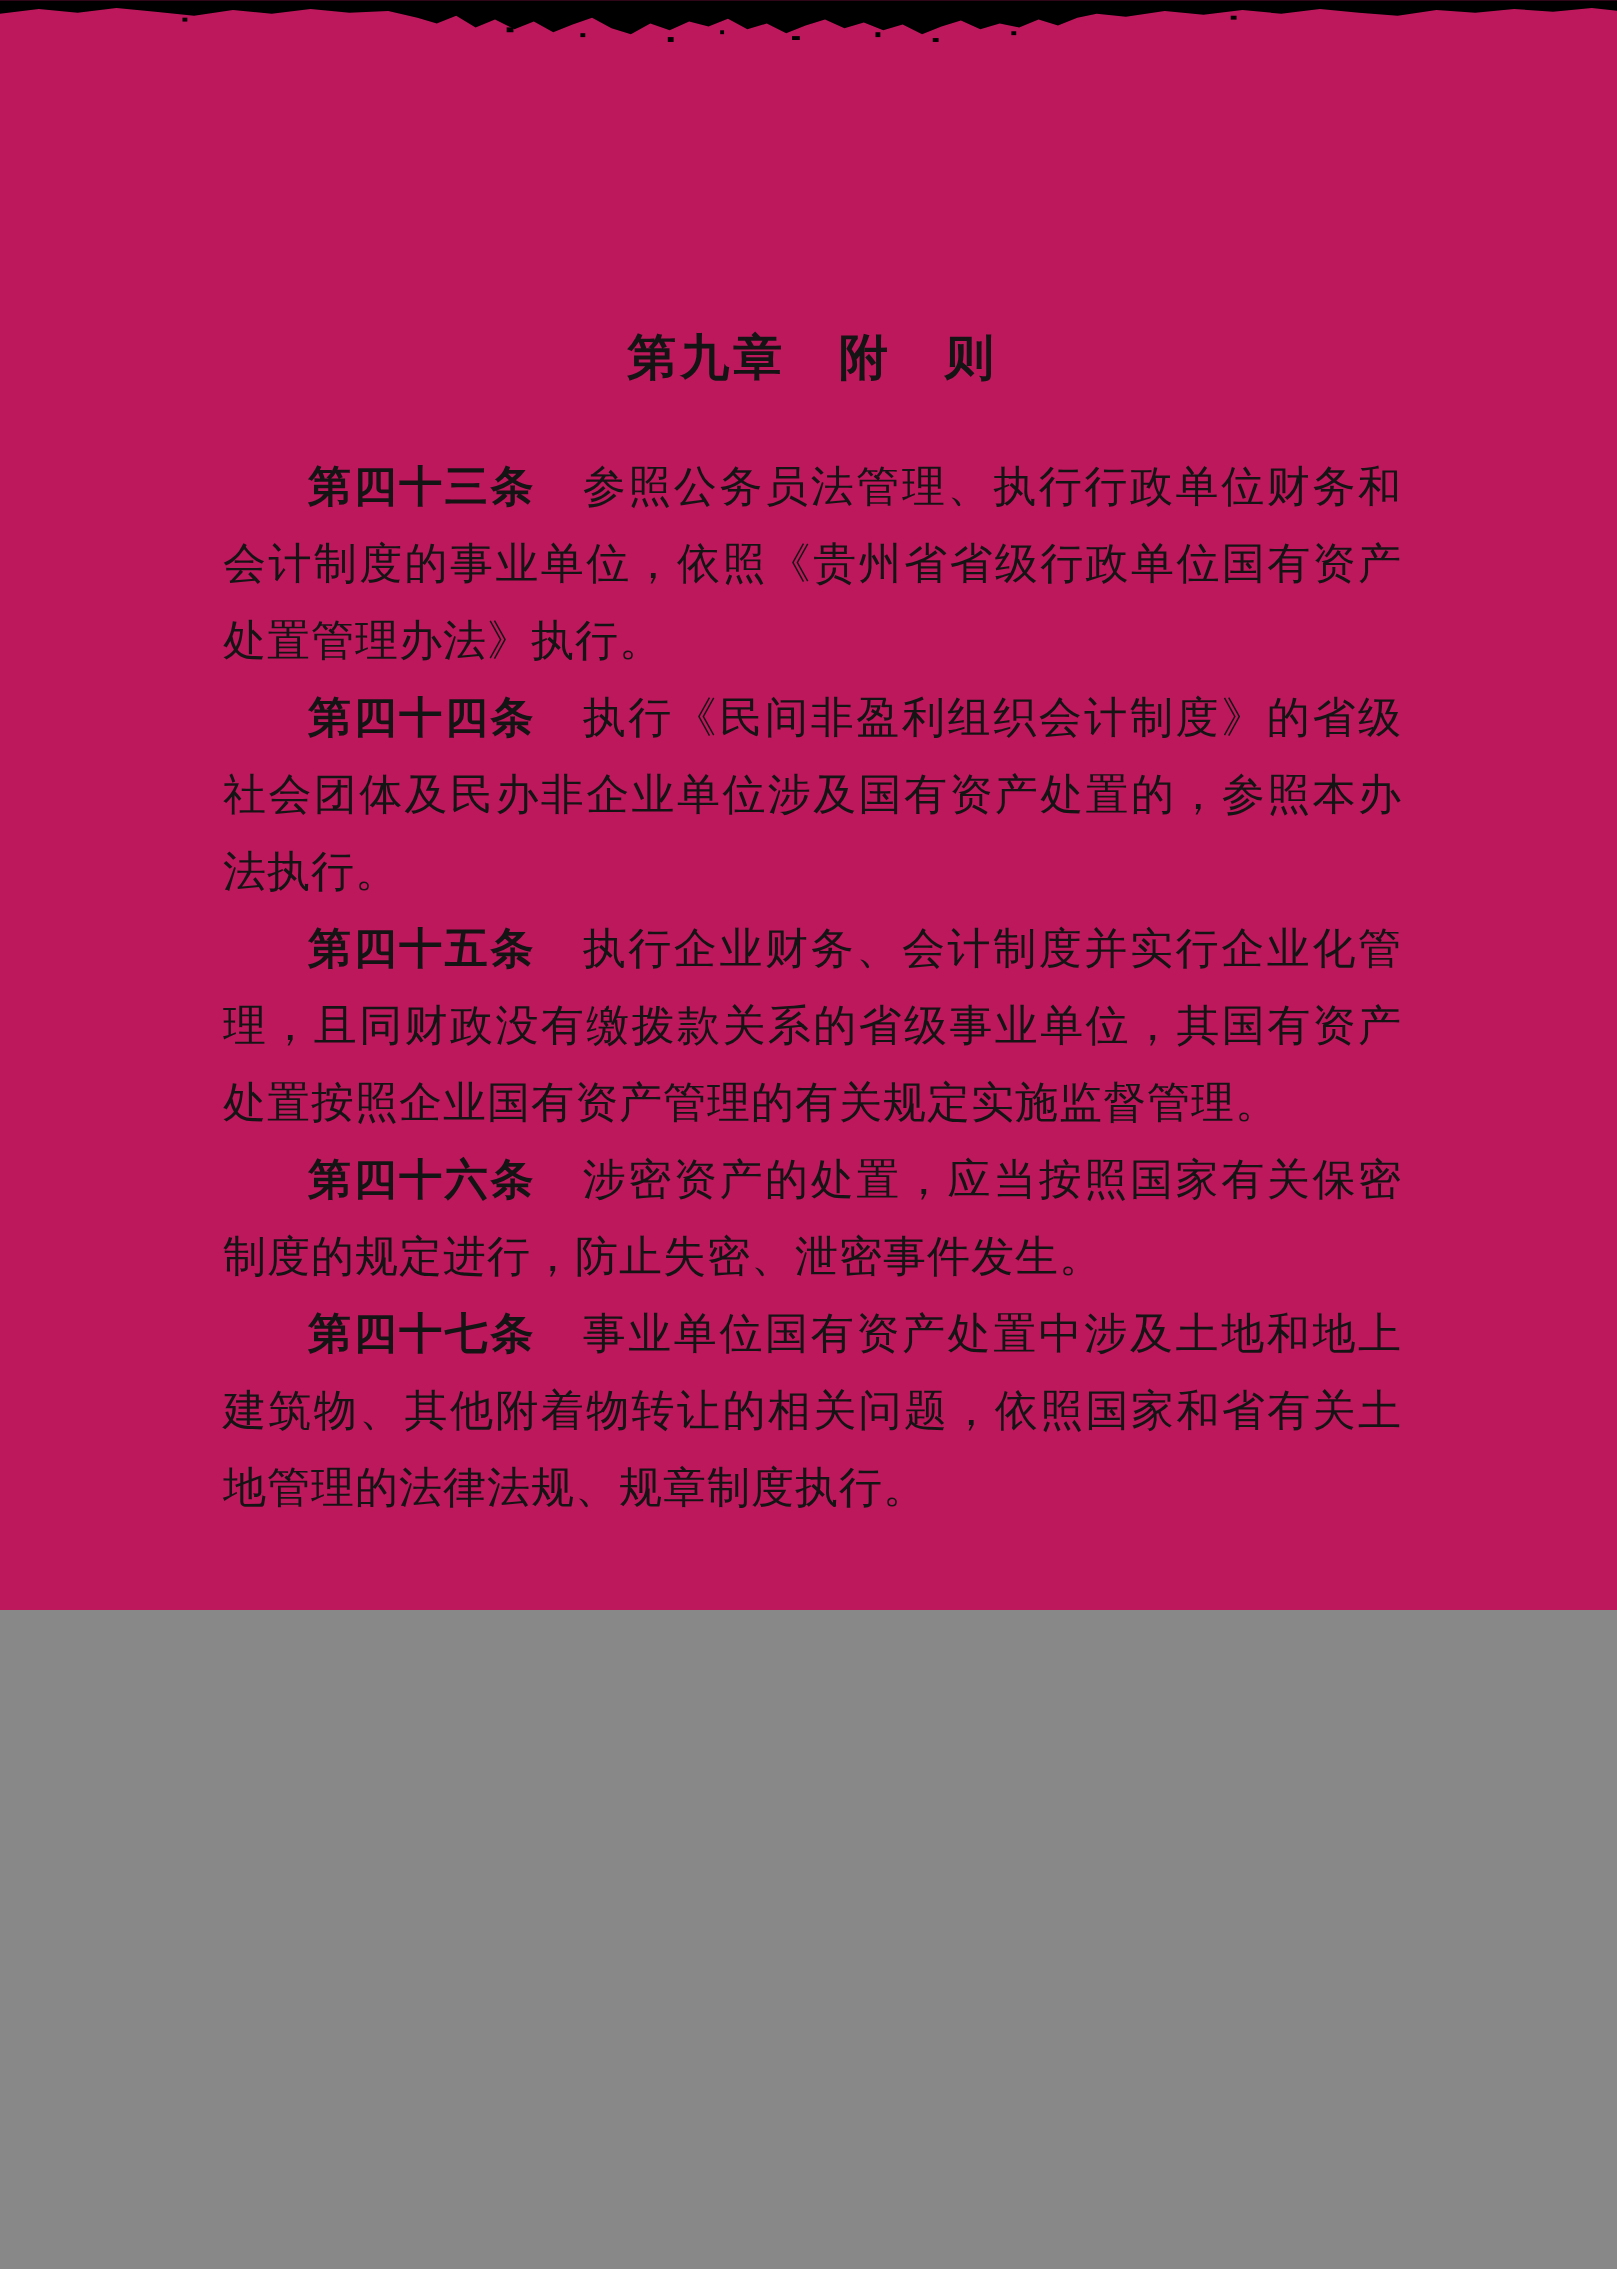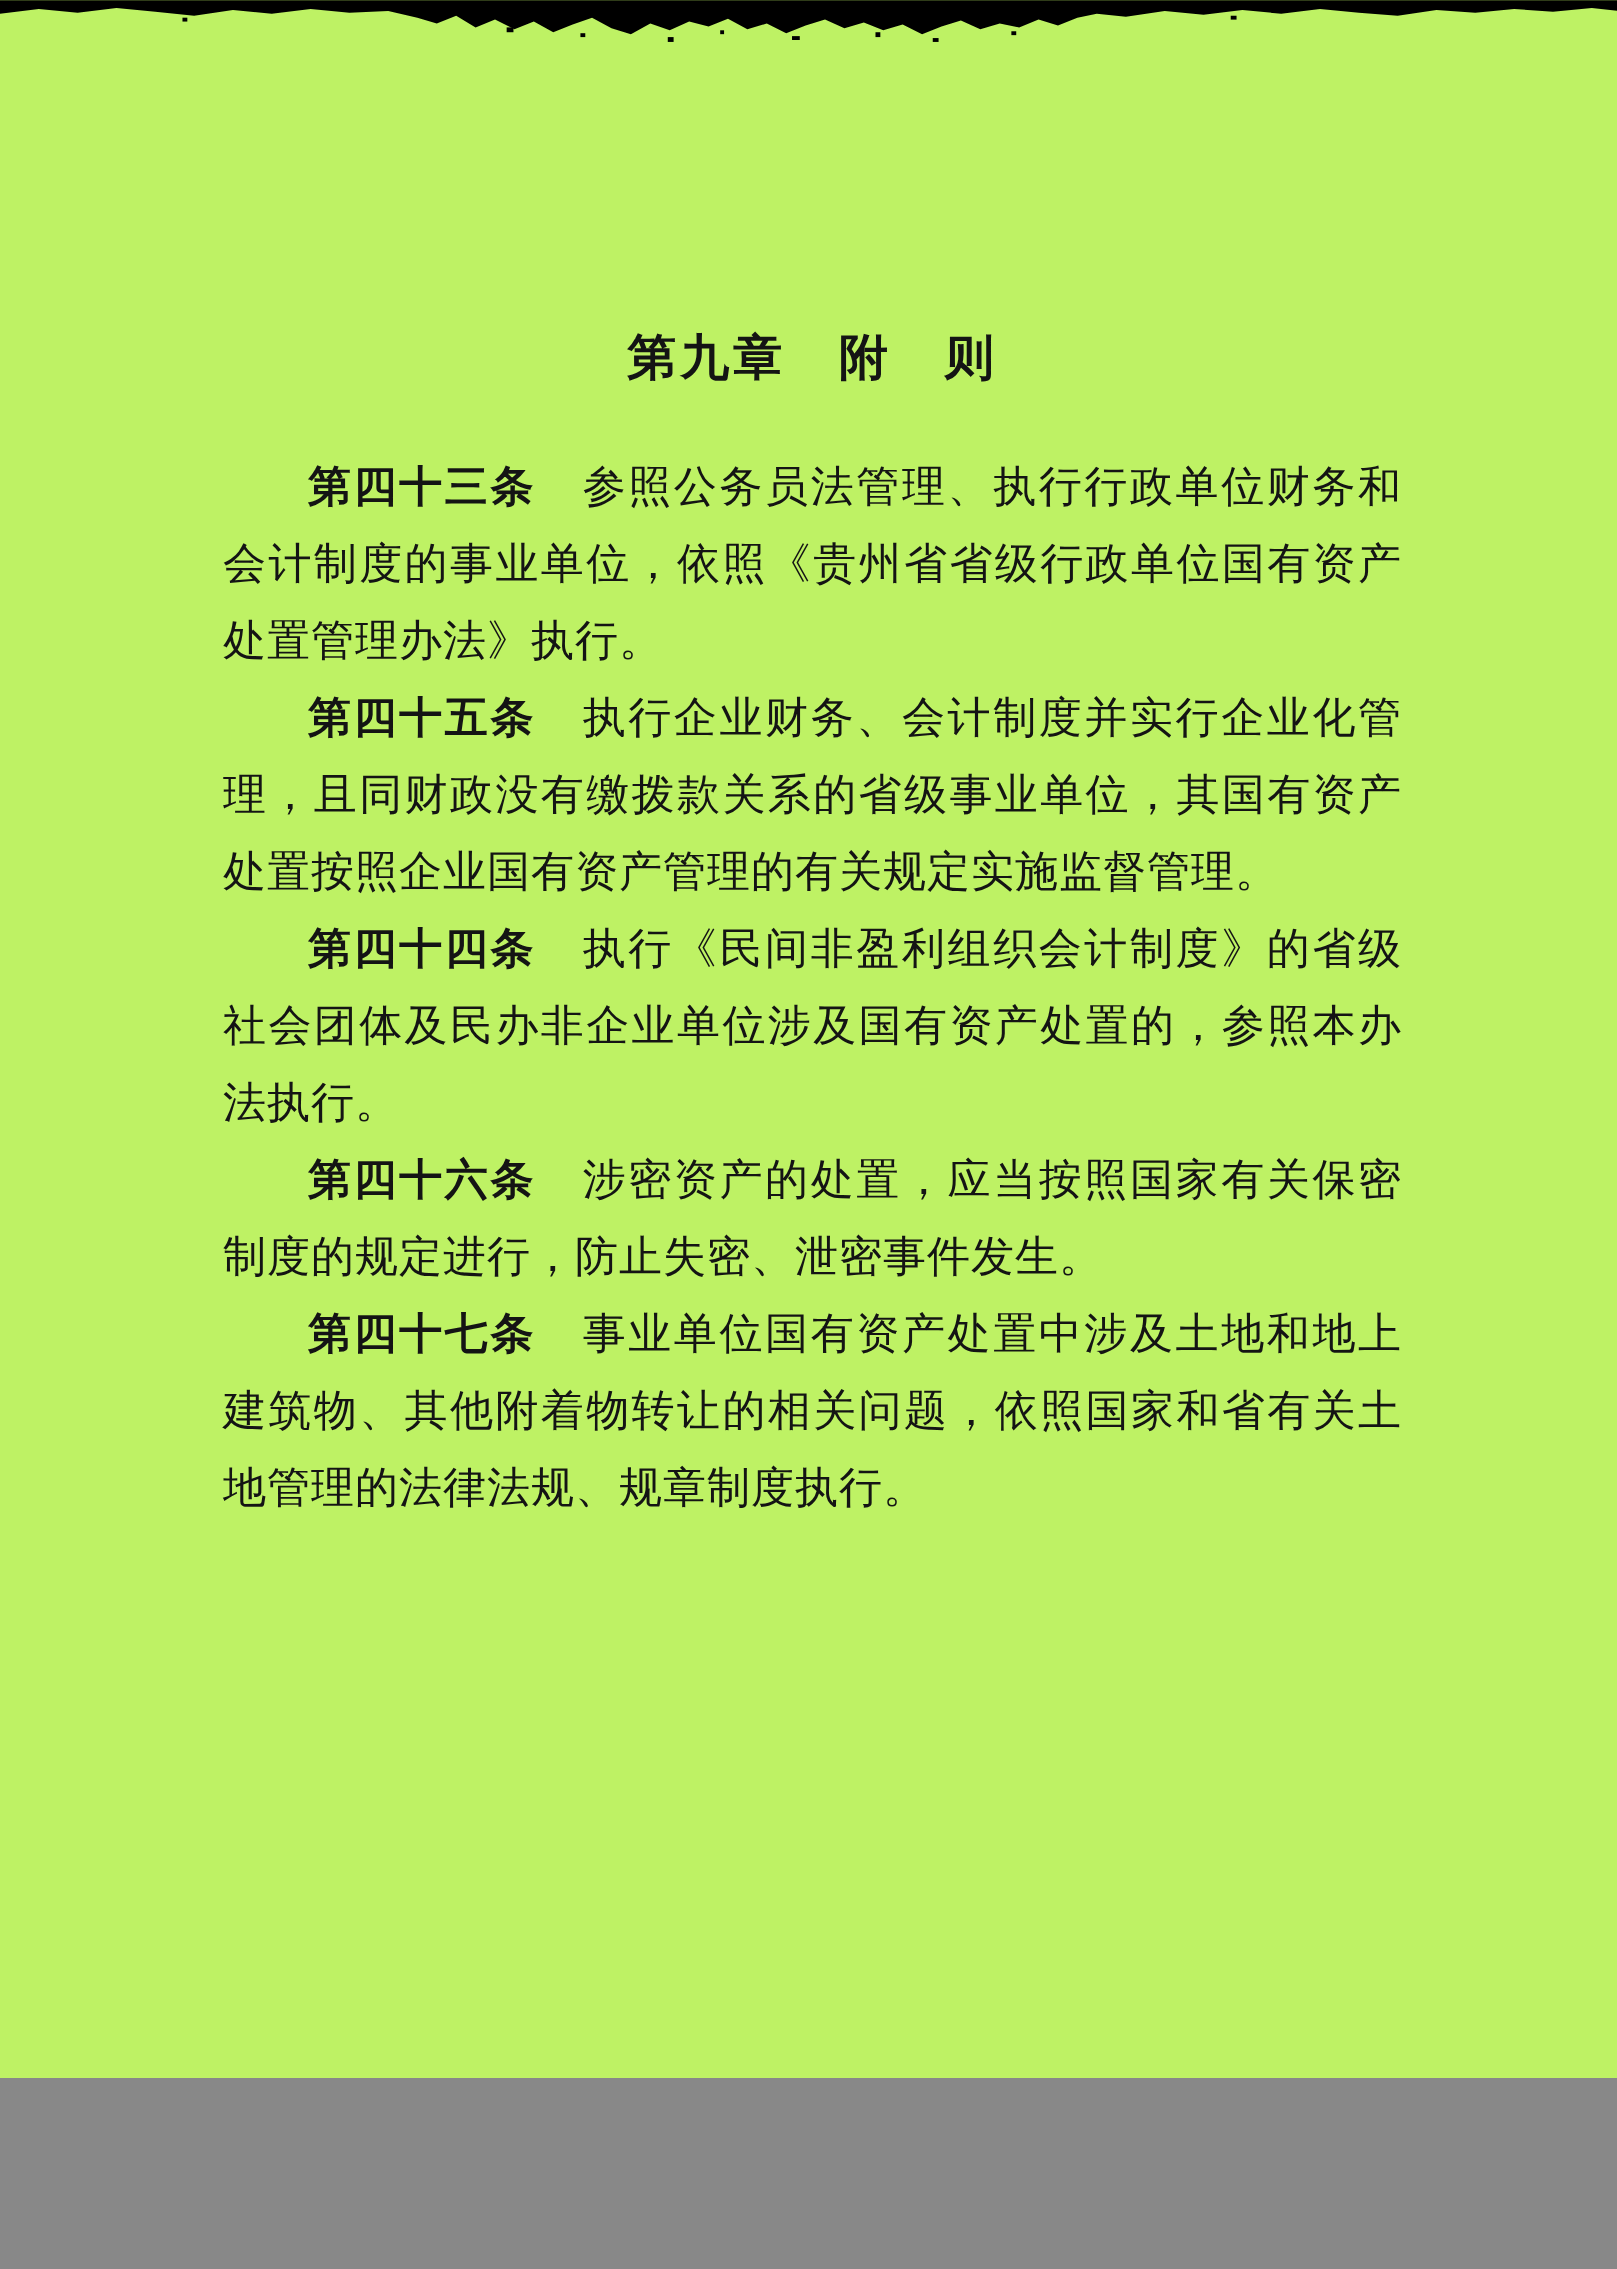--- a/index.html
+++ b/index.html
@@ -4,23 +4,23 @@
 <style>
   html, body {
     margin: 0;
     padding: 0;
     background: #888;
     font-family: "Liberation Serif", "DejaVu Serif", serif;
   }
   .page {
     position: relative;
     width: 1618px;
-    height: 2078px;
+    height: 1610px;
     margin: 0 auto;
-    background: #bef264;
+    background: #be185d;
     color: #141414;
     overflow: hidden;
   }
   .scan-artifact {
     position: absolute;
     top: 0;
     left: 0;
     width: 1618px;
     height: 47px;
     pointer-events: none;
@@ -93,25 +93,25 @@
 
   <div class="content">
 
     <h1 class="chapter-title">第九章　附　则</h1>
 
     <p class="article">
       <span class="art-num">第四十三条</span><span class="num-gap"></span><span class="art-body">参照公务员法管理、执行行政单位财务和会计制度的事业单位，依照《贵州省省级行政单位国有资产处置管理办法》执行。</span>
     </p>
 
     <p class="article">
-      <span class="art-num">第四十五条</span><span class="num-gap"></span><span class="art-body">执行企业财务、会计制度并实行企业化管理，且同财政没有缴拨款关系的省级事业单位，其国有资产处置按照企业国有资产管理的有关规定实施监督管理。</span>
+      <span class="art-num">第四十四条</span><span class="num-gap"></span><span class="art-body">执行《民间非盈利组织会计制度》的省级社会团体及民办非企业单位涉及国有资产处置的，参照本办法执行。</span>
     </p>
 
     <p class="article">
-      <span class="art-num">第四十四条</span><span class="num-gap"></span><span class="art-body">执行《民间非盈利组织会计制度》的省级社会团体及民办非企业单位涉及国有资产处置的，参照本办法执行。</span>
+      <span class="art-num">第四十五条</span><span class="num-gap"></span><span class="art-body">执行企业财务、会计制度并实行企业化管理，且同财政没有缴拨款关系的省级事业单位，其国有资产处置按照企业国有资产管理的有关规定实施监督管理。</span>
     </p>
 
     <p class="article">
       <span class="art-num">第四十六条</span><span class="num-gap"></span><span class="art-body">涉密资产的处置，应当按照国家有关保密制度的规定进行，防止失密、泄密事件发生。</span>
     </p>
 
     <p class="article">
       <span class="art-num">第四十七条</span><span class="num-gap"></span><span class="art-body">事业单位国有资产处置中涉及土地和地上建筑物、其他附着物转让的相关问题，依照国家和省有关土地管理的法律法规、规章制度执行。</span>
     </p>
 

